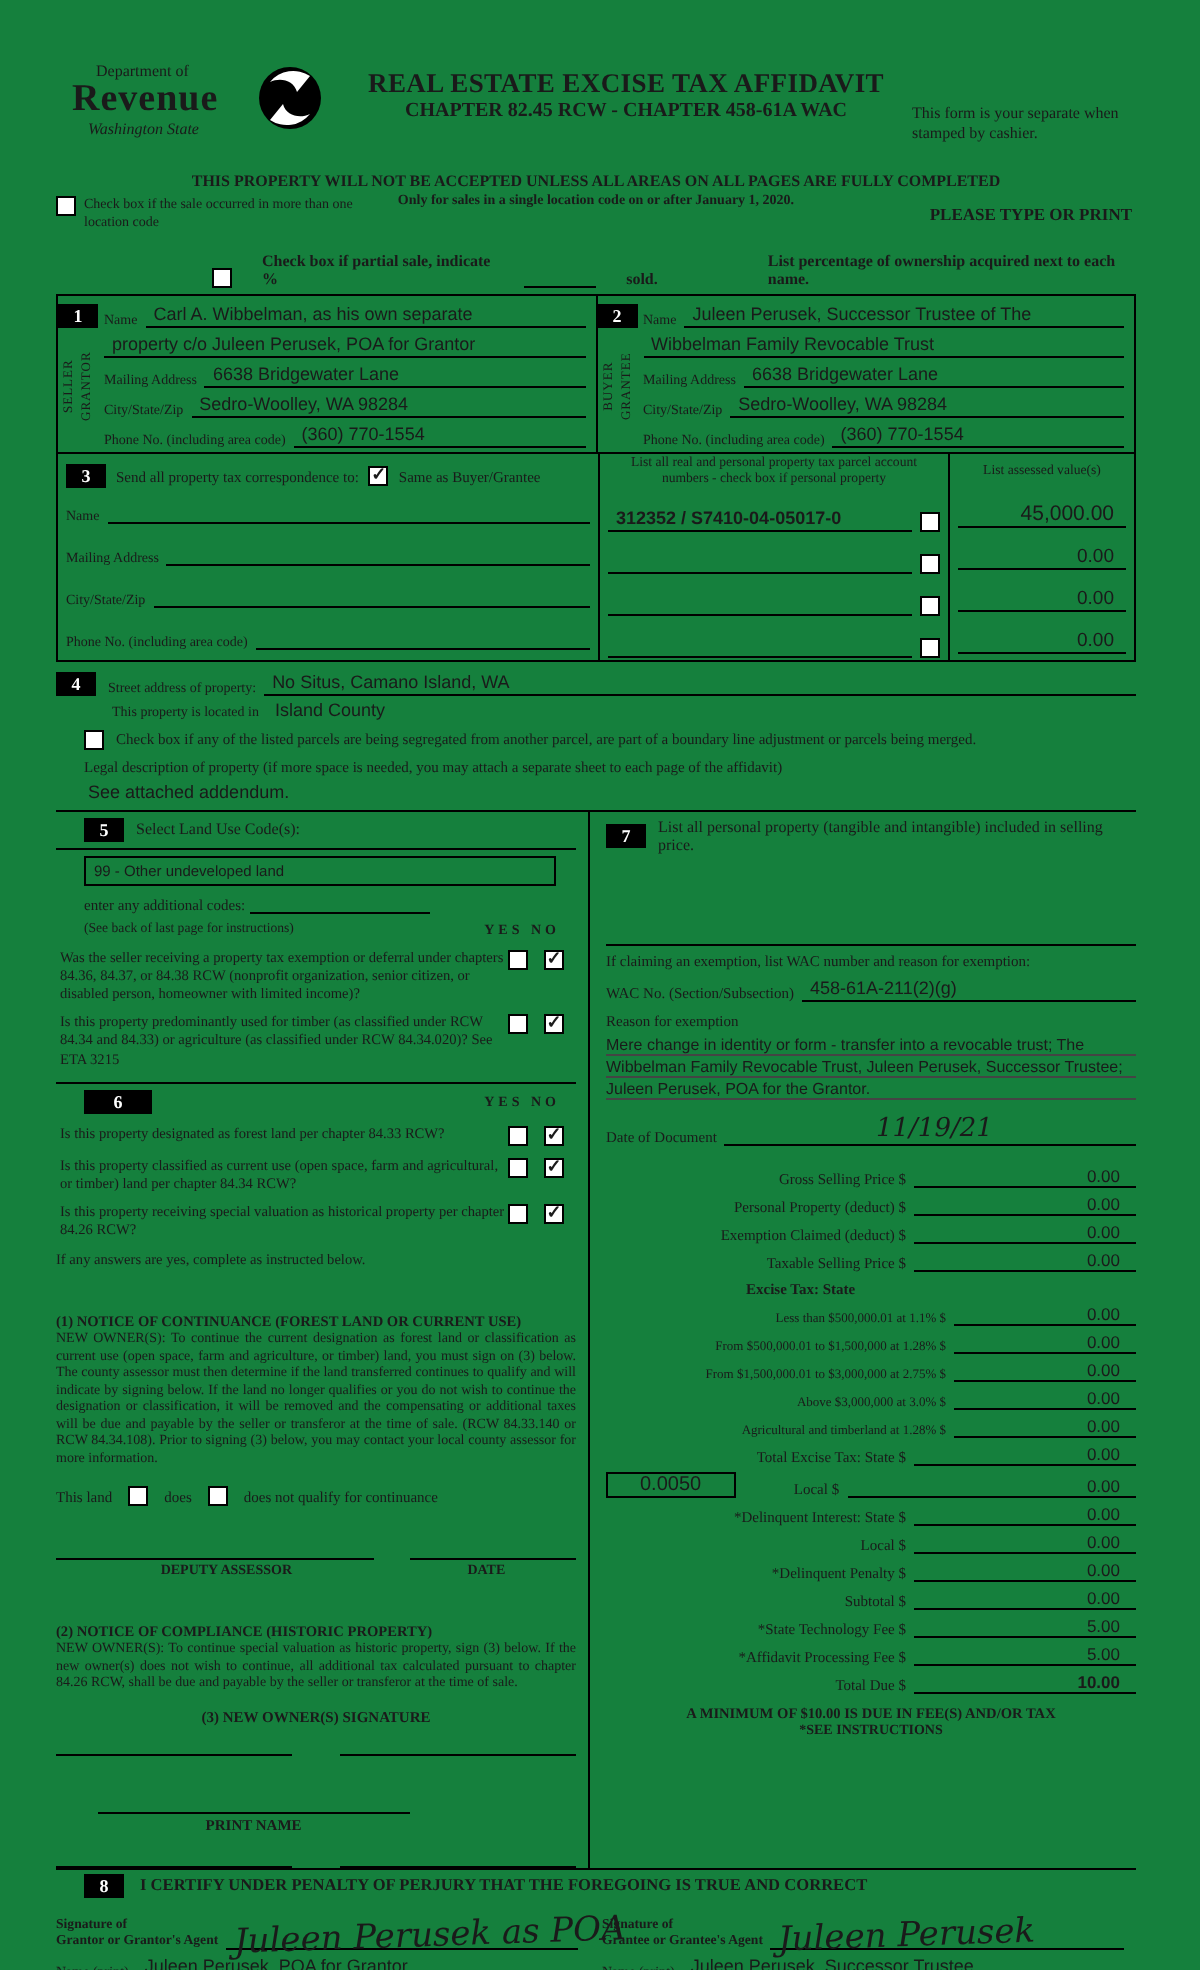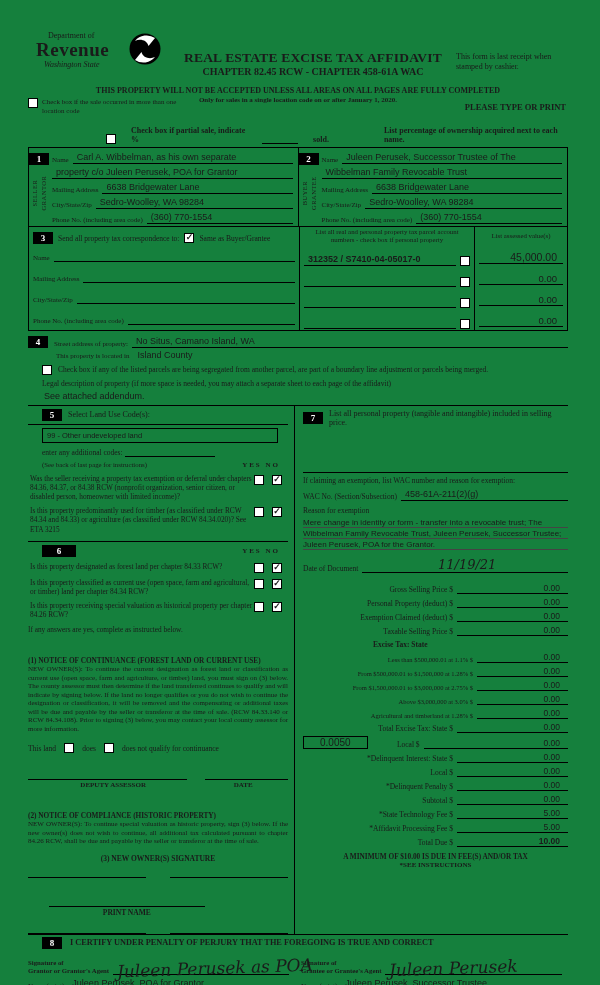--- a/index.html
+++ b/index.html
@@ -9,21 +9,21 @@
   .bold{font-weight:bold;}
   .sans{font-family:"Liberation Sans",sans-serif;}
   .hand{font-family:"DejaVu Serif",serif;font-style:italic;}
   
   .hdr{position:relative;height:94px;}
   .logo{position:absolute;left:8px;top:2px;width:120px;line-height:1;}
   .logo .l1{font-size:8px;margin-left:12px;}
   .logo .l2{font-size:19px;font-weight:bold;letter-spacing:.5px;}
   .logo .l3{font-size:8px;font-style:italic;margin-left:8px;margin-top:2px;}
   .logo svg{position:absolute;left:92px;top:0;}
-  .titleblk{position:absolute;left:140px;top:20px;width:290px;text-align:center;}
+  .titleblk{position:absolute;left:140px;top:4px;width:290px;text-align:center;}
   .titleblk .t1{font-size:13.5px;font-weight:bold;letter-spacing:.2px;}
   .titleblk .t2{font-size:10px;font-weight:bold;}
   .receipt{position:absolute;right:2px;top:22px;width:110px;font-size:8px;line-height:1.25;}
   .warn{position:absolute;left:0;top:56px;width:100%;text-align:center;font-size:8px;font-weight:bold;}
   .onlynote{position:absolute;left:0;top:66px;width:100%;text-align:center;font-size:7px;font-weight:bold;}
   .typeprint{position:absolute;right:2px;top:72px;font-size:8.5px;font-weight:bold;}
   .locnote{position:absolute;left:0;top:68px;width:150px;font-size:7px;line-height:1.3;display:flex;gap:4px;}
   
   .cb{display:inline-block;width:8px;height:8px;border:1px solid #000;font-size:9px;line-height:7px;
       text-align:center;vertical-align:middle;flex:0 0 auto;overflow:visible;font-weight:bold;background:#fff;}
@@ -138,21 +138,21 @@
       <svg width="34" height="34" viewBox="0 0 34 34">
         <circle cx="17" cy="17" r="15.5" fill="#000"></circle>
         <path d="M27 6 A15 15 0 0 0 7 9 C12 6.5 19 8 20.5 14 L27 6 Z" fill="#fff"></path>
         <path d="M7 28 A15 15 0 0 0 27 25 C22 27.5 15 26 13.5 20 L7 28 Z" fill="#fff"></path>
       </svg>
     </div>
     <div class="titleblk">
       <div class="t1">REAL ESTATE EXCISE TAX AFFIDAVIT</div>
       <div class="t2">CHAPTER 82.45 RCW - CHAPTER 458-61A WAC</div>
     </div>
-    <div class="receipt">This form is last receipt when stamped by cashier.</div>
+    <div class="receipt">This form is your separate when stamped by cashier.</div>
     <div class="warn">THIS PROPERTY WILL NOT BE ACCEPTED UNLESS ALL AREAS ON ALL PAGES ARE FULLY COMPLETED</div>
     <div class="onlynote">Only for sales in a single location code on or after January 1, 2020.</div>
     <div class="typeprint">PLEASE TYPE OR PRINT</div>
     <div class="locnote">
       <span class="cb"></span>
       <span>Check box if the sale occurred in more than one location code</span>
     </div>
   </div>
 
   <div class="partial">

